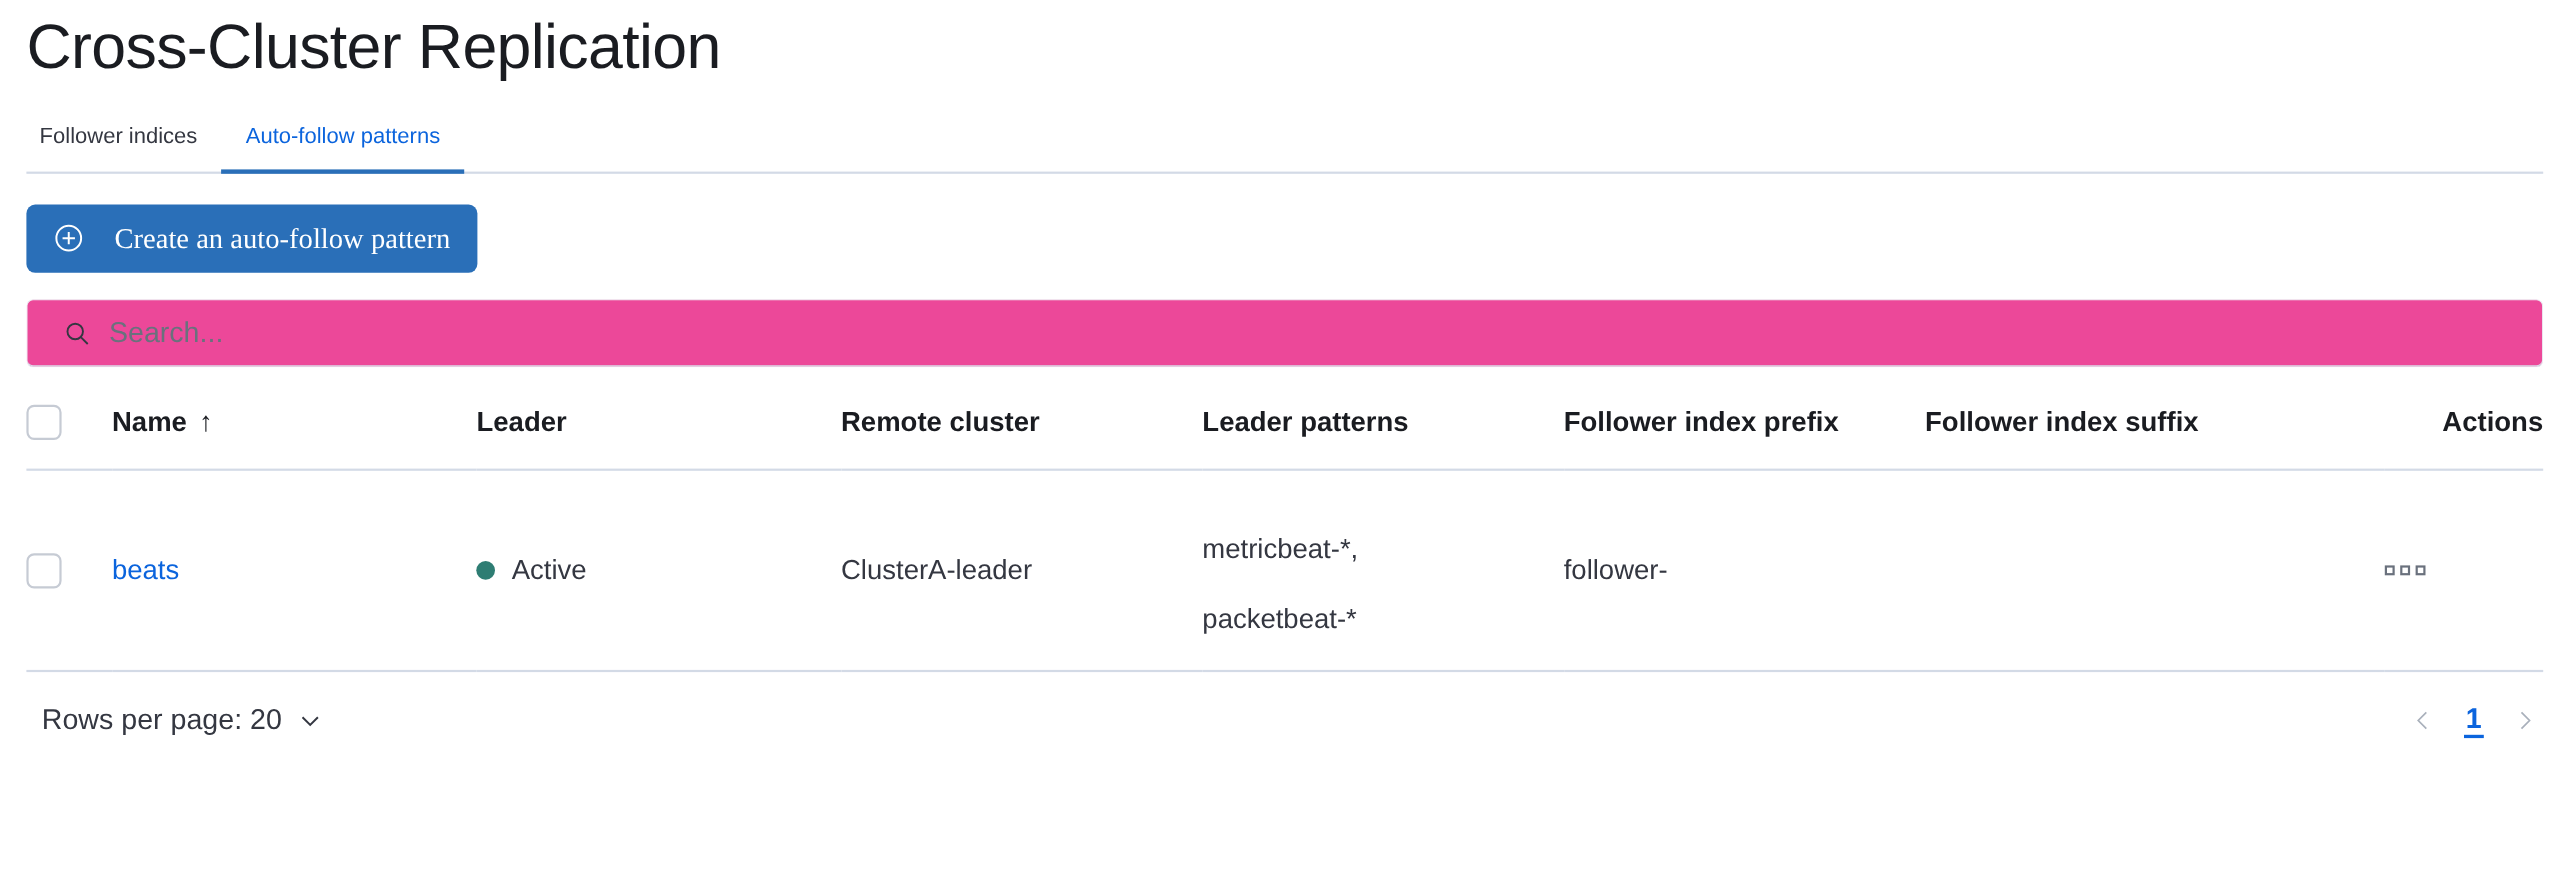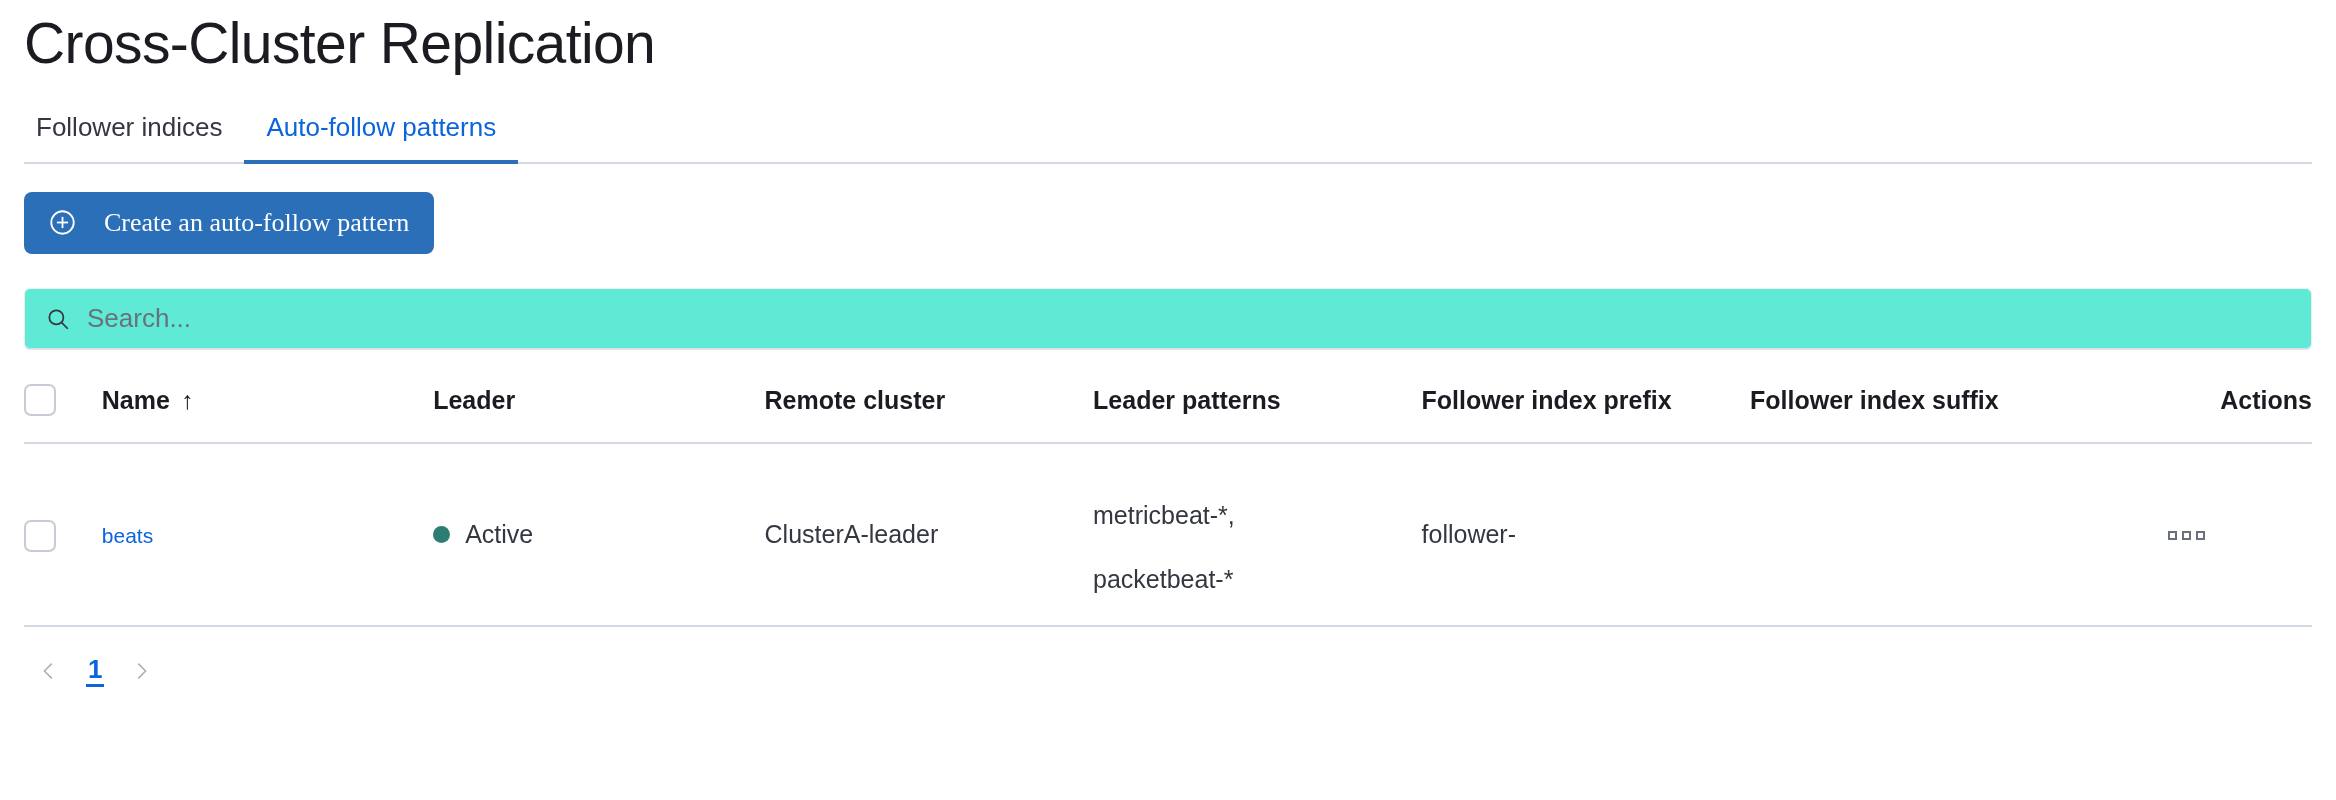--- a/index.html
+++ b/index.html
@@ -34,21 +34,21 @@
   
   .tabs {
     margin-top: 40px;
     display: flex;
     align-items: flex-end;
     gap: 0;
     border-bottom: 2px solid #d3dae6;
     position: relative;
   }
   .tab {
-    font-size: 26px;
+    font-size: 20px;
     line-height: 1;
     padding: 0 22px 22px 22px;
     color: #343741;
     position: relative;
     cursor: pointer;
     white-space: nowrap;
   }
   .tab:first-child { padding-left: 12px; }
   .tab.active { color: #0b64dd; font-weight: 400; }
   .tab.active::after {
@@ -93,29 +93,29 @@
     margin-top: -2px;
   }
   .btn-primary .plus-icon {
     width: 27px; height: 27px;
     display: inline-block;
     flex: 0 0 auto;
   }
 
   
   .search-wrap {
-    margin-top: 34px;
+    margin-top: 24px;
     height: 62px;
-    background: #5eead4;
+    background: #ec4899;
     border: 1px solid #eceef4;
     border-bottom: 1px solid #e3e6ef;
     border-radius: 6px;
     display: flex;
     align-items: center;
-    padding: 0 20px;
+    padding: 0 32px;
     box-shadow: inset 0 -1px 0 #d8dce8;
   }
   .search-icon { width: 26px; height: 26px; flex: 0 0 auto; margin-right: 16px; }
   .search-input {
     border: none;
     outline: none;
     background: transparent;
     font-size: 26px;
     font-family: "Liberation Sans", sans-serif;
     color: #343741;
@@ -172,21 +172,21 @@
     vertical-align: middle;
   }
   th .cbx { margin-bottom: 2px; }
 
   .sort-arrow { margin-left: 11px; font-size: 25px; font-weight: 400; display:inline-block; }
 
   .link {
     color: #0b64dd;
     text-decoration: none;
     cursor: pointer;
-    font-size: 21px;
+    font-size: 25px;
   }
 
   .status-cell { display: flex; align-items: center; gap: 15px; }
   .status-dot {
     width: 17px; height: 17px; border-radius: 50%;
     background: #2e7d73;
     flex: 0 0 auto;
     display: inline-block;
   }
 
@@ -346,20 +346,28 @@
             <i></i>
               <i></i>
               <i></i>
           </span>
         </td>
       </tr>
     </tbody>
   </table>
 
   <div class="footer">
+    <div class="rows-per-page">
+      <span>Rows per page: 20</span>
+      <span class="chevron-down">
+        <svg viewBox="0 0 24 24" width="24" height="24" fill="none" stroke="#343741" stroke-width="1.8">
+          <polyline points="5,9 12,16 19,9"></polyline>
+        </svg>
+      </span>
+    </div>
 
     <div class="pager">
       <span class="pager-arrow">
         <svg viewBox="0 0 24 24" width="22" height="30" fill="none" stroke="#a9b0bb" stroke-width="1.7">
           <polyline points="15,4 7,12 15,20"></polyline>
         </svg>
       </span>
       <span class="page-num">1</span>
       <span class="pager-arrow">
         <svg viewBox="0 0 24 24" width="22" height="30" fill="none" stroke="#a9b0bb" stroke-width="1.7">

